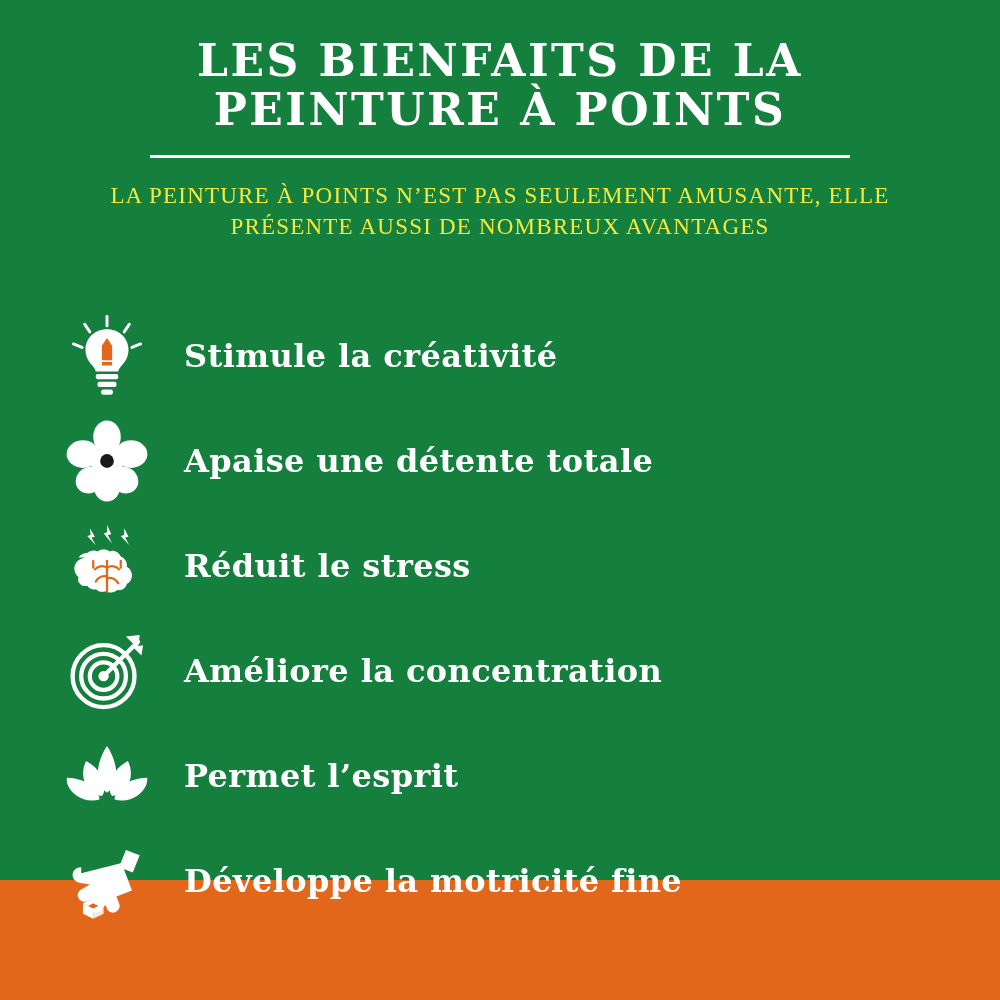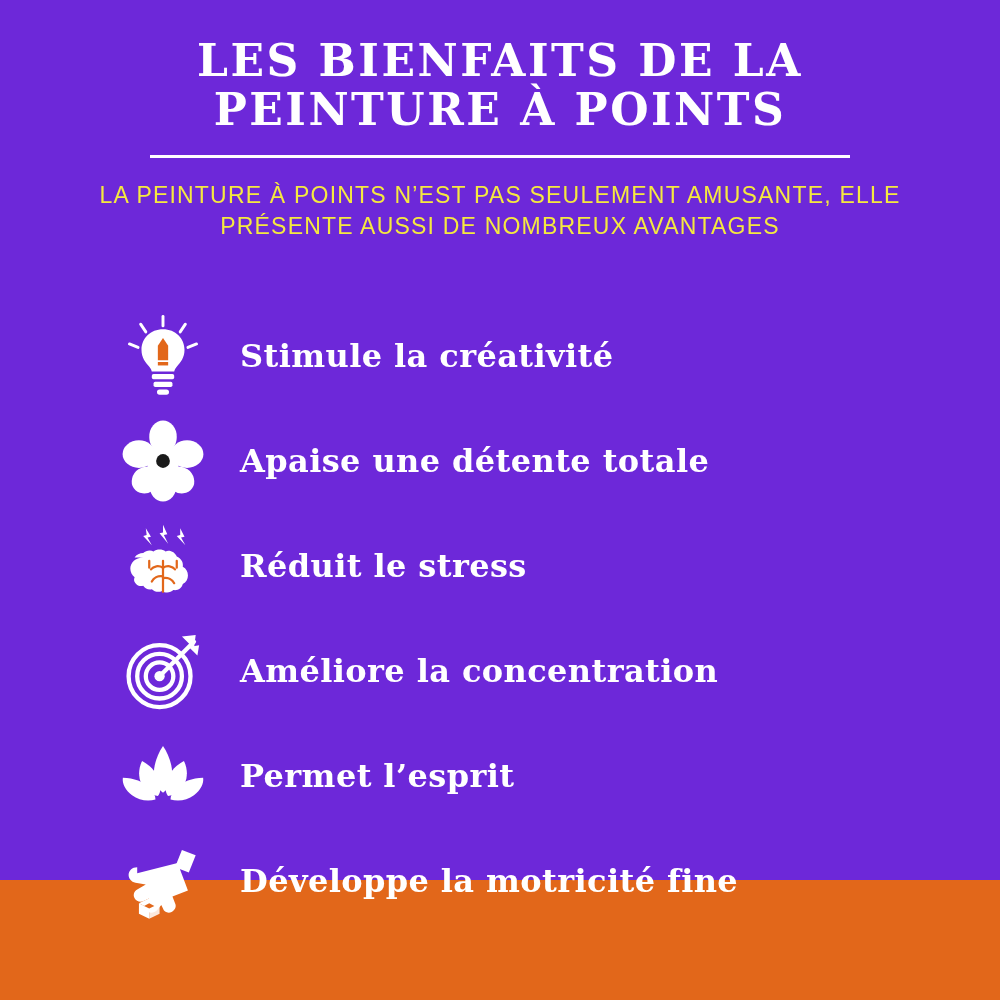--- a/index.html
+++ b/index.html
@@ -12,21 +12,21 @@
   body {
     background: #E2671A;
     font-family: "Liberation Sans", sans-serif;
     overflow: hidden;
     position: relative;
   }
 
   .poster {
     width: 1000px;
     height: 880px;
-    background: #6d28d9;
+    background: #15803d;
     padding: 0;
     position: relative;
   }
 
   
   .header {
     padding-top: 36px;
     text-align: center;
   }
 
@@ -42,34 +42,34 @@
   }
 
   .rule {
     width: 700px;
     height: 3px;
     background: #FFFFFF;
     margin: 20px auto 0 auto;
   }
 
   .subtitle {
-    font-family: Liberation Sans, sans-serif;
+    font-family: Liberation Serif, serif;
     color: #F5E93F;
     font-size: 23px;
     letter-spacing: 1.2px;
     line-height: 1.35;
     text-transform: uppercase;
     margin-top: 22px;
     padding: 0 60px;
   }
 
   
   .benefits {
     margin-top: 62px;
-    padding-left: 108px;
+    padding-left: 52px;
   }
 
   .benefit-row {
     display: flex;
     align-items: center;
     height: 105px;
   }
 
   .icon-box {
     width: 110px;

